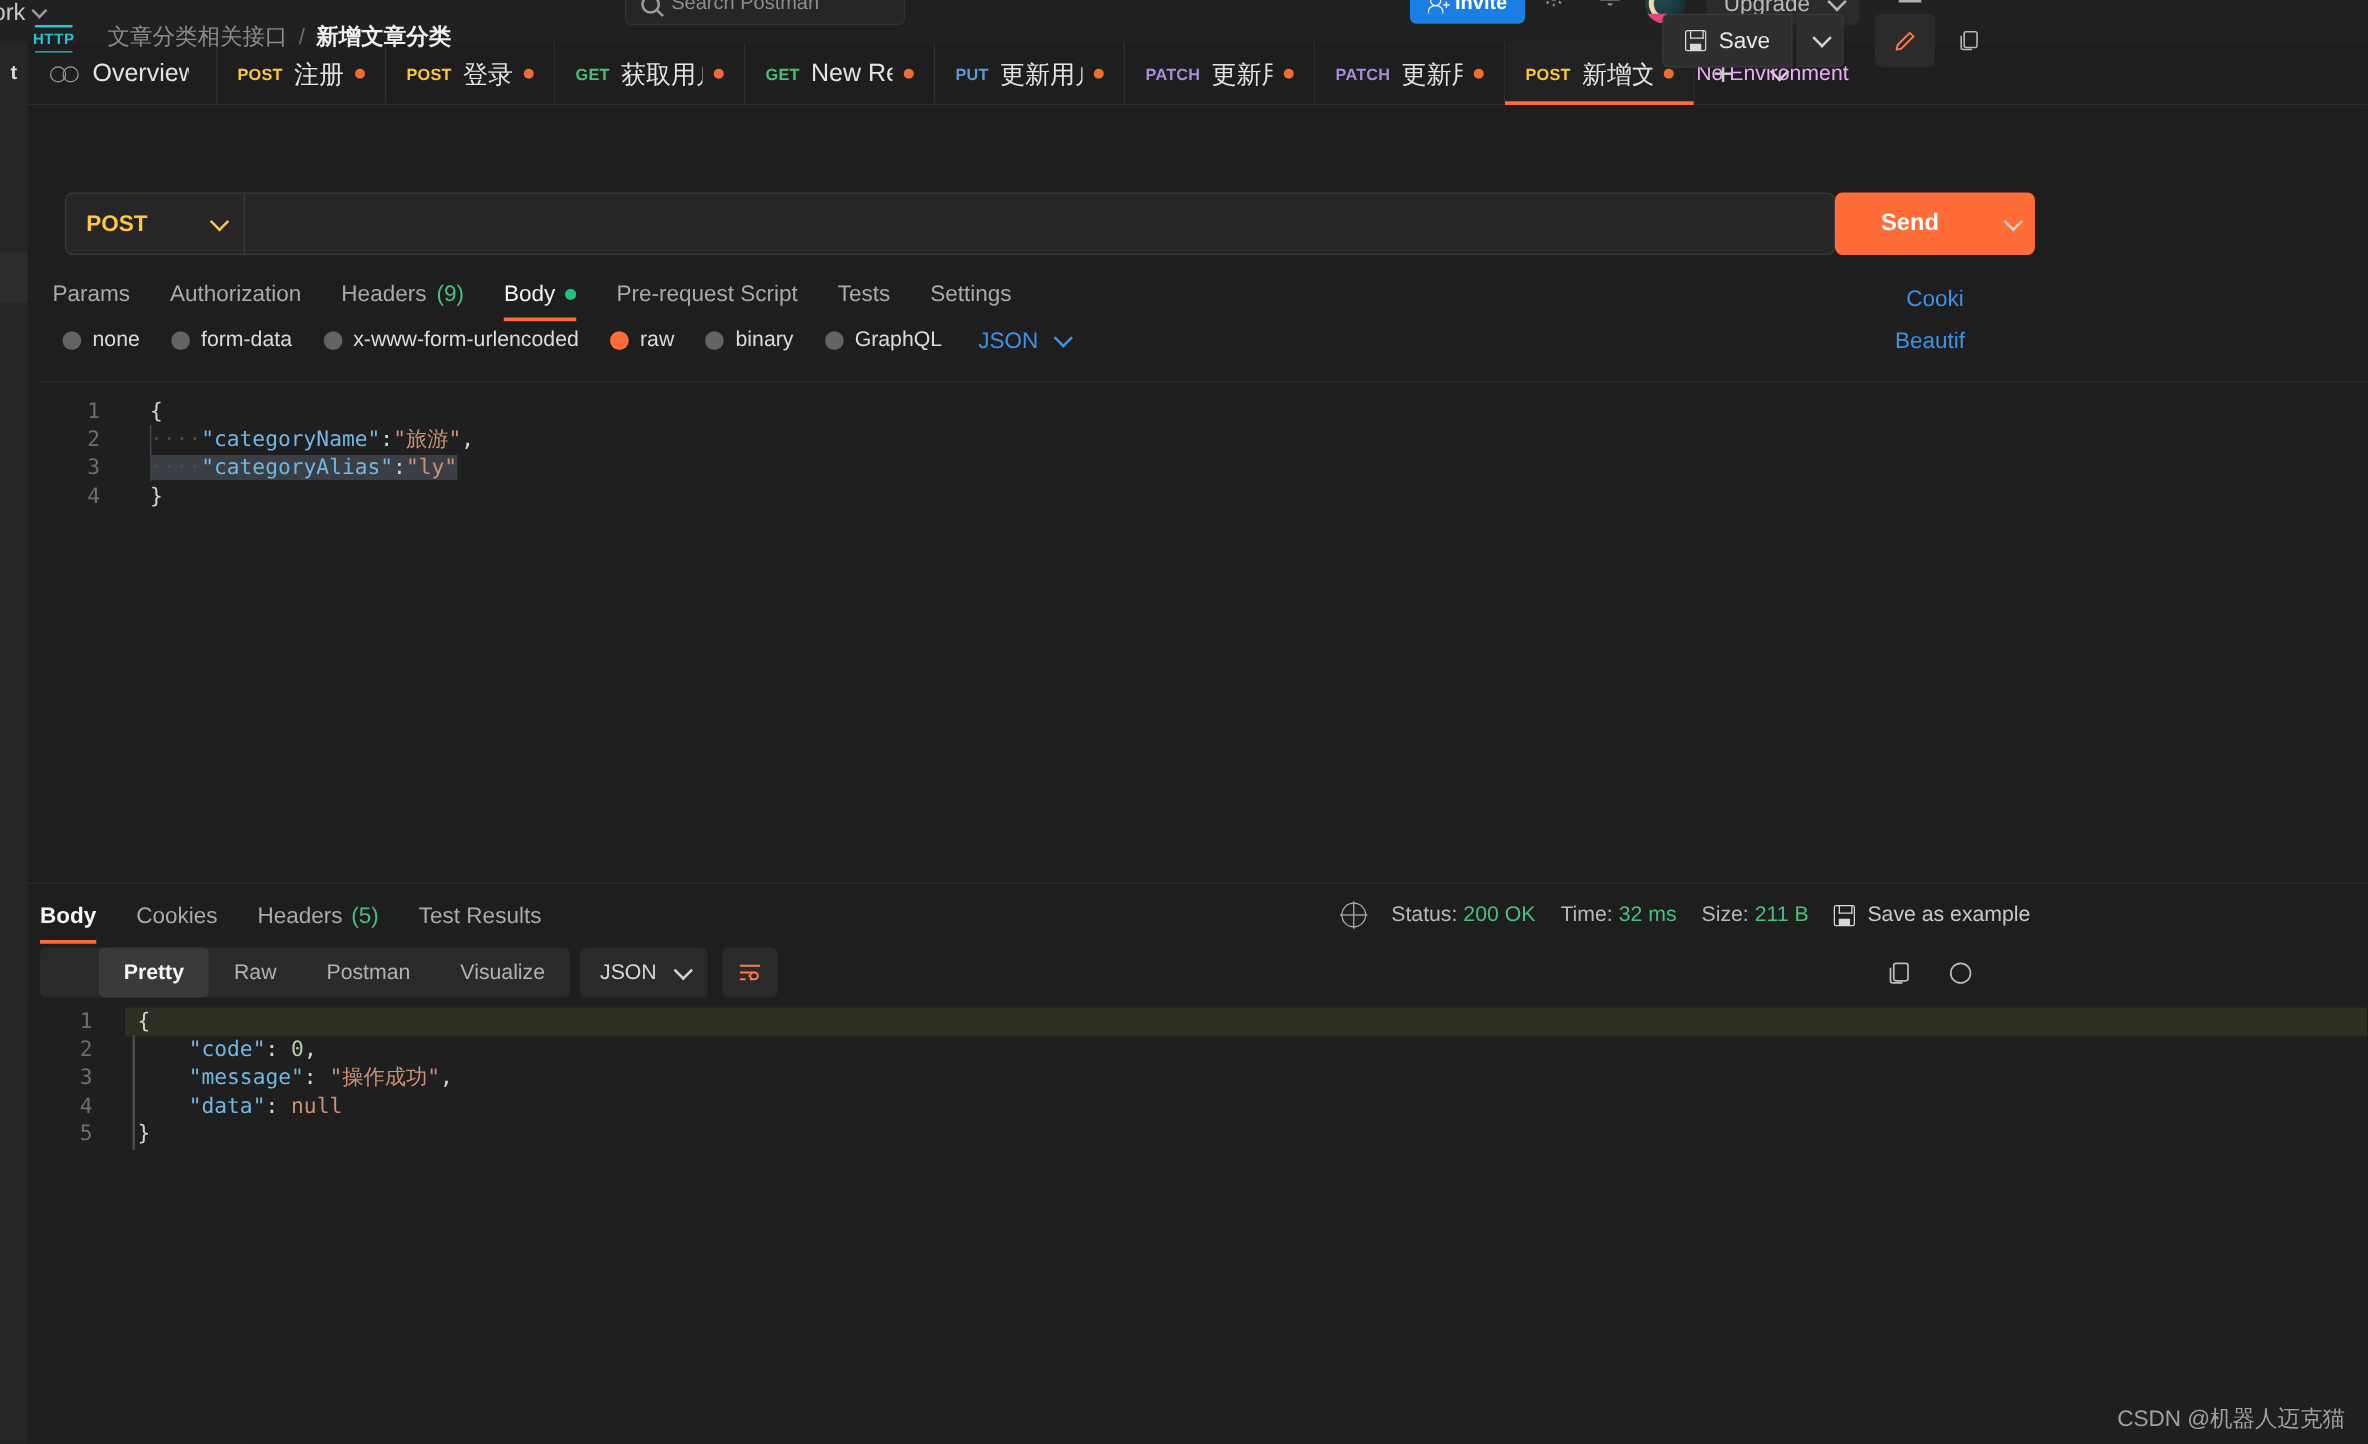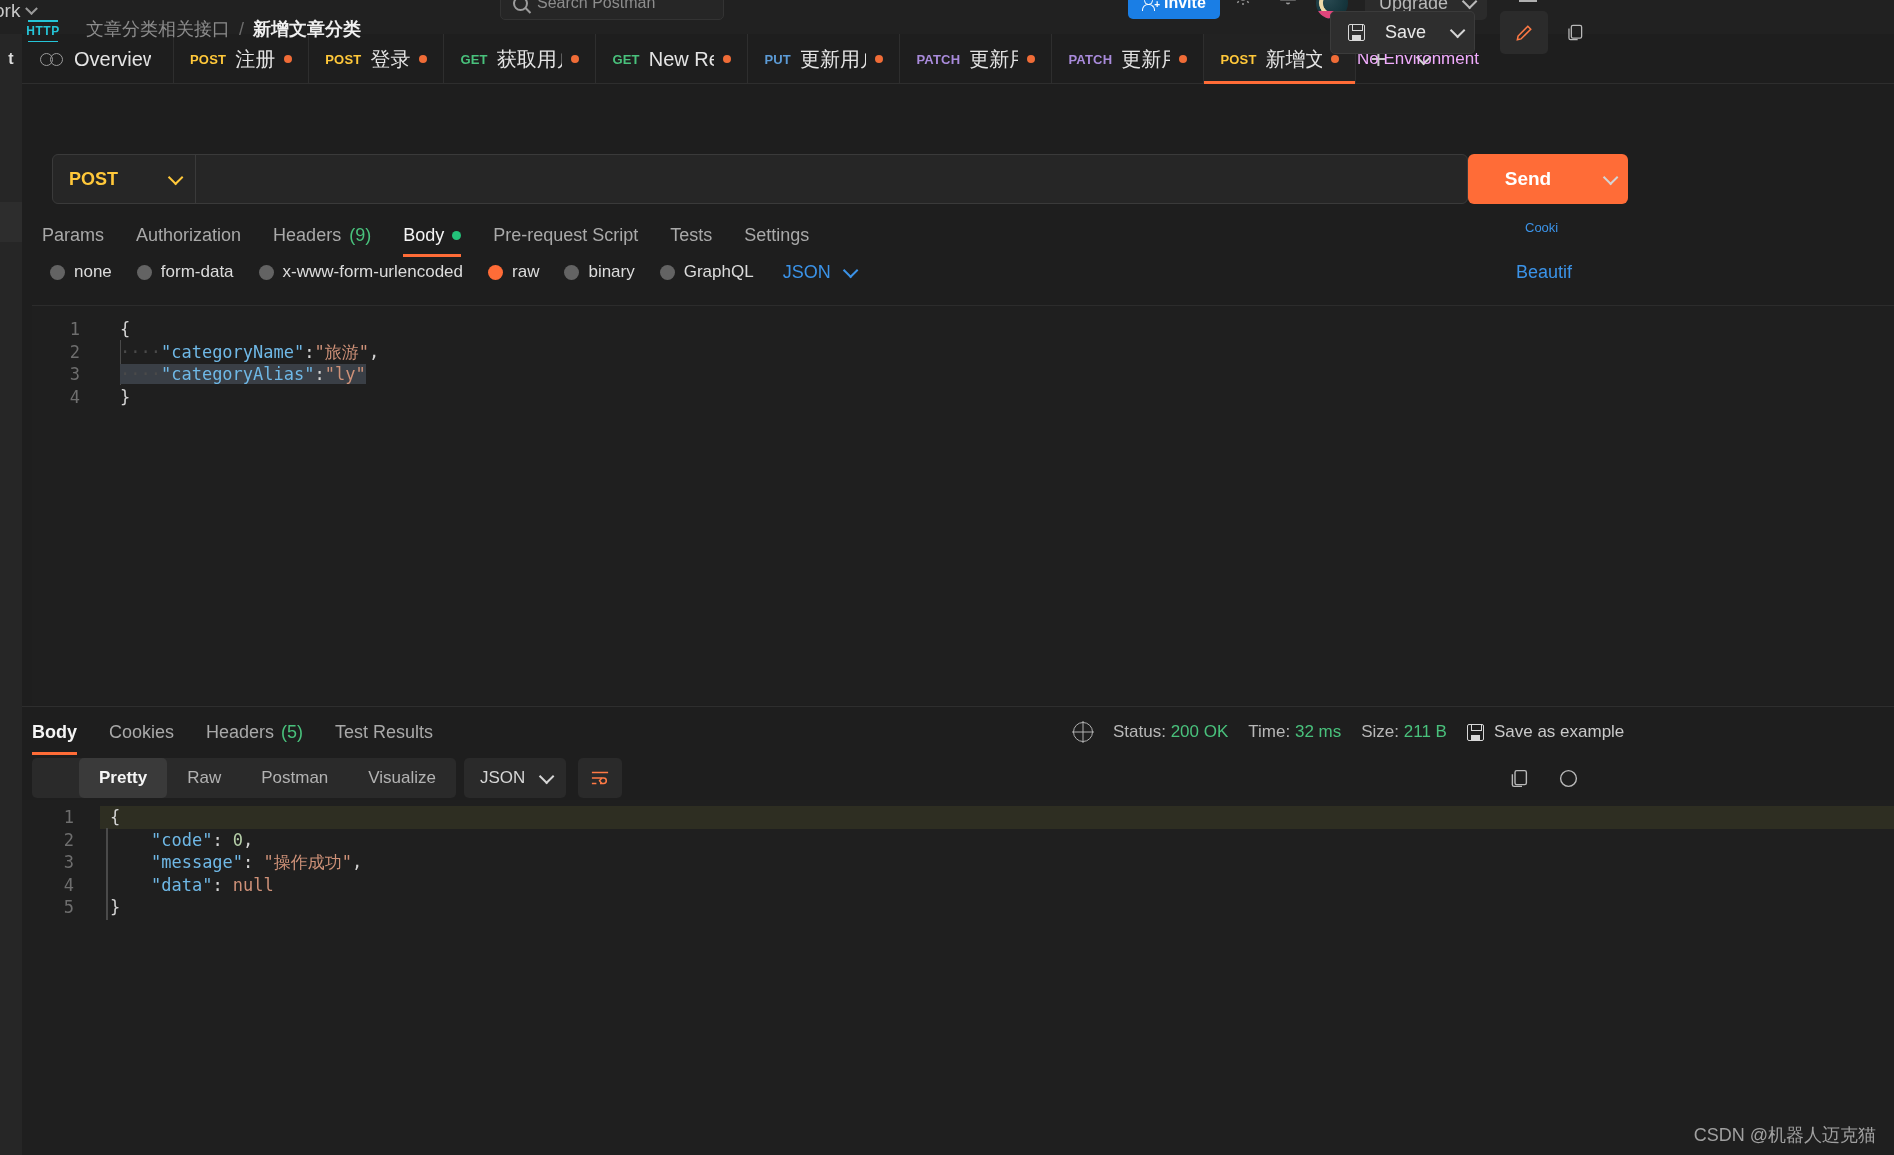--- a/index.html
+++ b/index.html
@@ -112,21 +112,21 @@
       font-size:12px; font-weight:700; display:flex; align-items:center; justify-content:center;
       letter-spacing: .5px; }
   .http-badge::before, .http-badge::after { content:""; position:absolute; left:2px; right:2px; height:1.5px; background:#25c5d8;}
   .http-badge::before { top:4px; } .http-badge::after { bottom:4px; }
   .bc { position:absolute; left:86px; top:17px; display:flex; align-items:center; gap:9px; font-size:18px; }
   .bc-parent { color:#8c8c8c; cursor:pointer; }
   .bc-sep { color:#6d6d6d; }
   .bc-cur { color:#f0f0f0; font-weight:700; }
   .save-btn {
     position:absolute; left:1330px; top:11px; height:43px; background:#2e2e2e; border:1px solid #3b3b3b;
-    border-radius:5px 0 0 5px; display:flex; align-items:center; gap:20px; padding:0 17px;
+    border-radius:5px 0 0 5px; display:flex; align-items:center; gap:10px; padding:0 17px;
     color:#e8e8e8; font-size:18px; cursor:pointer;
   }
   .save-caret {
     position:absolute; left:1437px; top:11px; height:43px; width:38px; background:#2e2e2e;
     border:1px solid #3b3b3b; border-left:none; border-radius:0 5px 5px 0;
     display:flex; align-items:center; justify-content:center; cursor:pointer;
   }
   .floppy { width:17px; height:17px; border:1.7px solid #d8d8d8; border-radius:2px; position:relative; flex:none; }
   .floppy::before{content:"";position:absolute;left:3px;top:-1px;width:9px;height:6px;border:1.5px solid #d8d8d8;border-top:none;}
   .floppy::after{content:"";position:absolute;left:3px;bottom:0px;width:9px;height:5px;background:#d8d8d8;}
@@ -151,22 +151,22 @@
   
   .reqtabs { position:absolute; left:42px; top:216px; display:flex; align-items:center; gap:0px; }
   .rt { padding:0 16px; height:38px; display:flex; align-items:center; gap:8px; font-size:18px;
      color:#a9a9a9; cursor:pointer; position:relative; white-space:nowrap; }
   .rt:first-child { padding-left: 0; }
   .rt.active { color:#f5f5f5; }
   .rt.active::after { content:""; position:absolute; left:16px; right:16px; bottom:-3px; height:3px; background:#ff6c37; }
   .rt:first-child.active::after { left: 0; }
   .rt .cnt { color:#49c17c; }
   .gdot { width:9px; height:9px; border-radius:50%; background:#23c27a; }
-  .cookies-lnk { position:absolute; right:-0px; left:1525px; top:208px; height:38px; display:flex;
-     align-items:center; color:#3b93e8; font-size:13px; cursor:pointer; white-space:nowrap; }
+  .cookies-lnk { position:absolute; right:-0px; left:1525px; top:220px; height:38px; display:flex;
+     align-items:center; color:#3b93e8; font-size:18px; cursor:pointer; white-space:nowrap; }
 
   
   .btyperow { position:absolute; left:50px; top:262px; display:flex; align-items:flex-start; gap:0px; }
   .radio-opt { display:flex; align-items:center; gap:9px; margin-right:25px; font-size:17px; color:#dcdcdc; cursor:pointer; }
   .radio { width:15px; height:15px; border-radius:50%; background:#636363; flex:none; }
   .radio.sel { background:#ff6c37; }
   .json-sel { display:flex; align-items:center; gap:12px; color:#3b93e8; font-size:18px; cursor:pointer; margin-left: 4px;}
   .beautify { position:absolute; left:1516px; top:262px; color:#3b93e8; font-size:18px; cursor:pointer; white-space:nowrap;}
 
   

